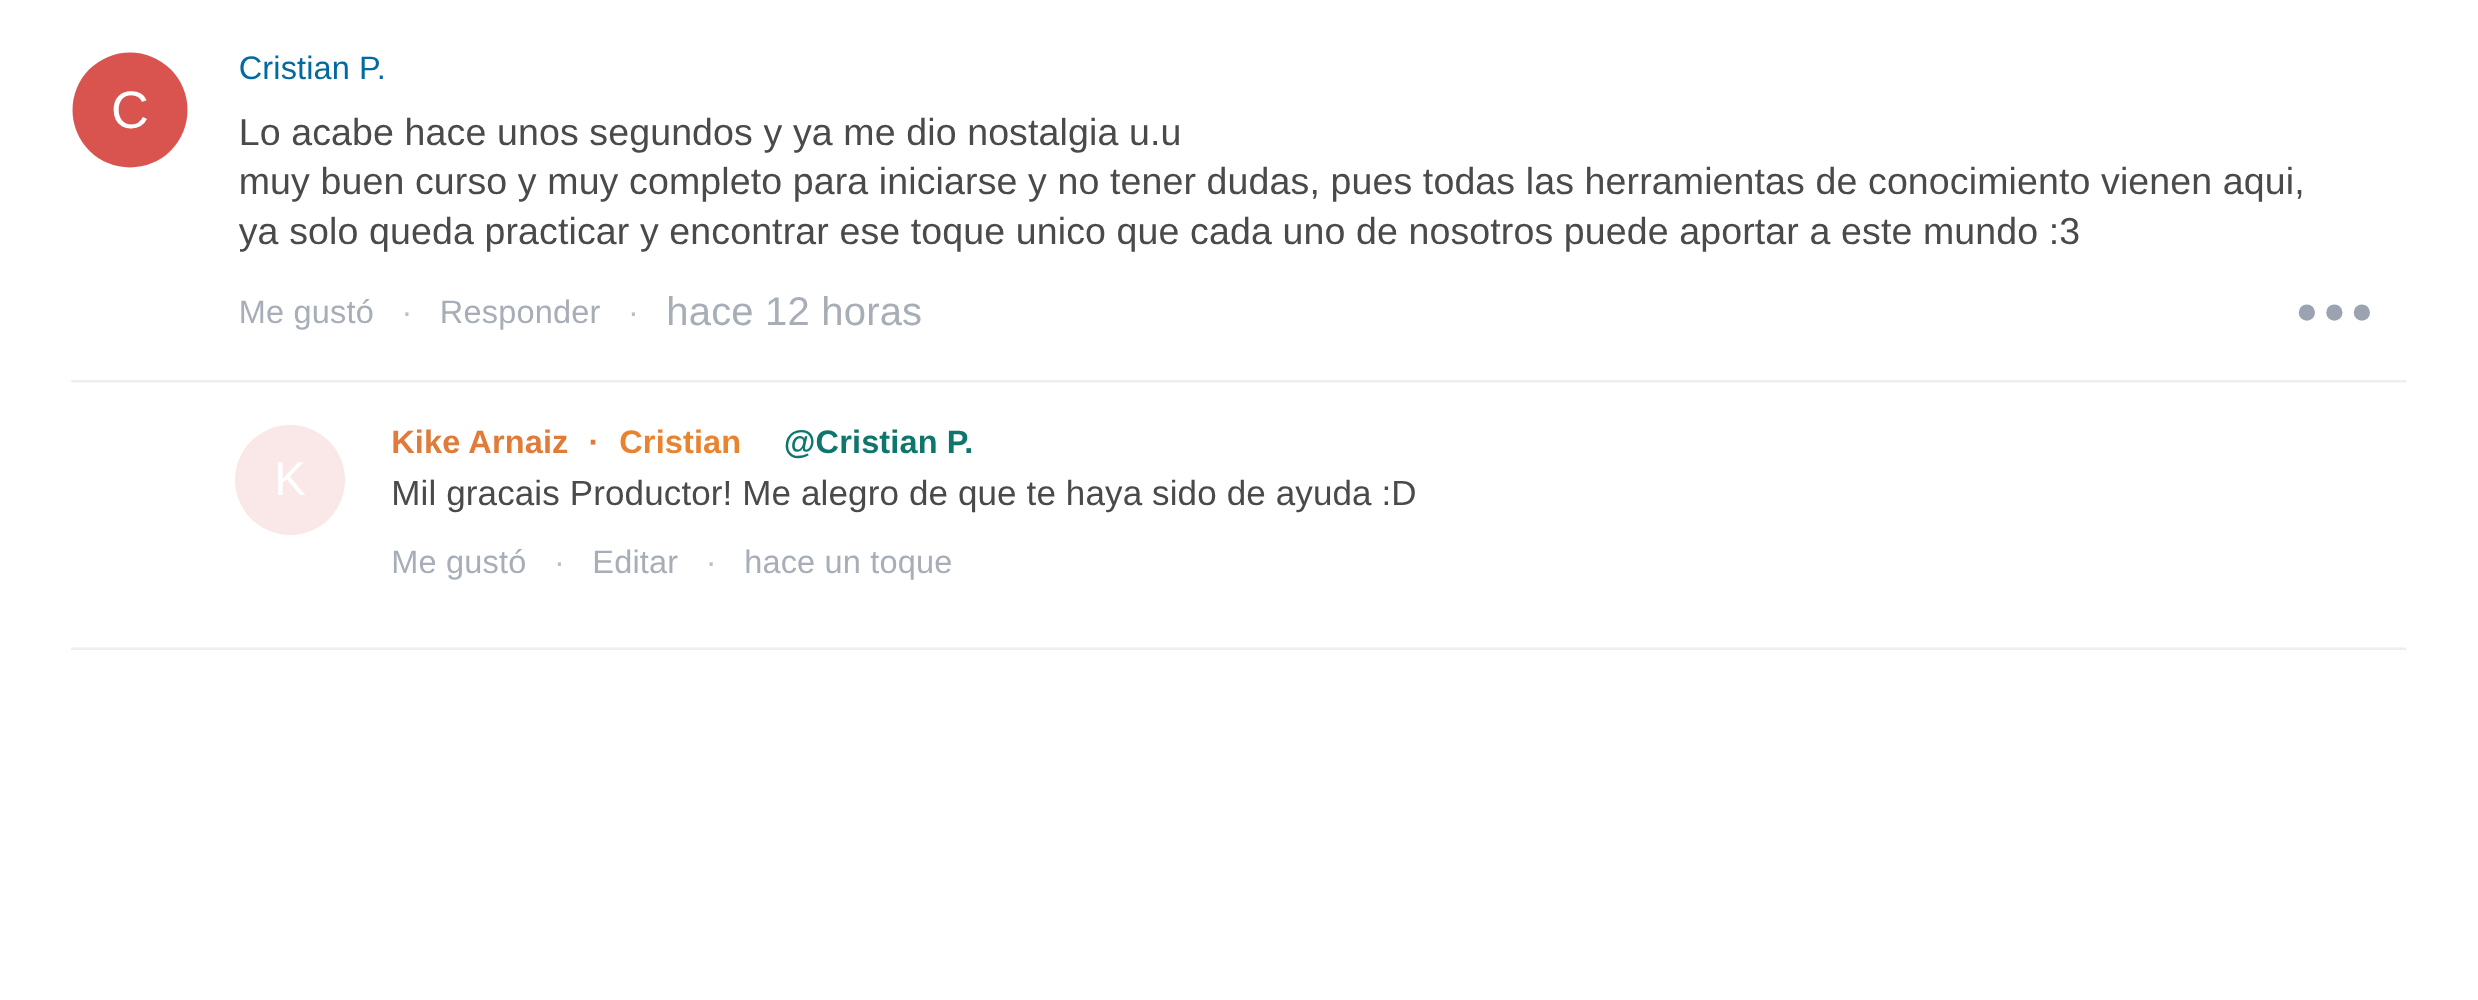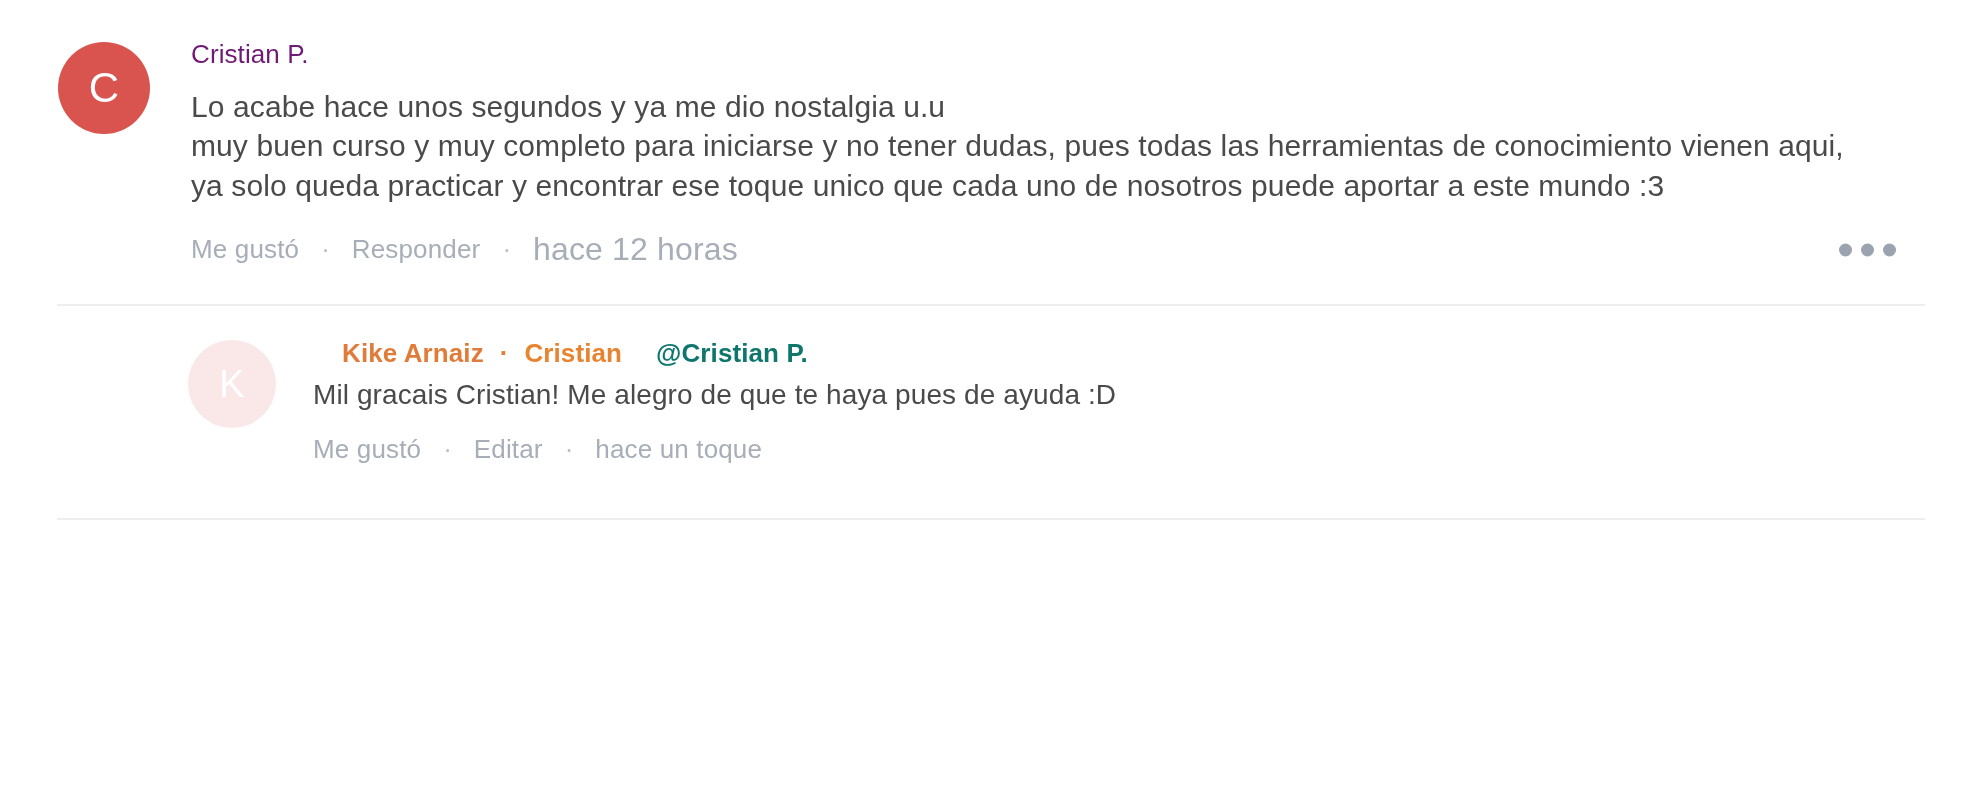--- a/index.html
+++ b/index.html
@@ -78,21 +78,21 @@
 
   .comment-body {
     flex: 1 1 auto;
     padding-left: 41px;
     padding-right: 60px;
     min-width: 0;
   }
 
   .author-name {
     font-size: 26px;
-    color: #701a75;
+    color: #0369a1;
     line-height: 1.25;
     margin-bottom: 16px;
     letter-spacing: 0.1px;
   }
 
   .comment-text {
     font-size: 30px;
     color: #4a4a4a;
     line-height: 1.32;
     letter-spacing: 0.1px;
@@ -169,21 +169,20 @@
     flex: 1 1 auto;
     padding-left: 37px;
     padding-right: 60px;
     min-width: 0;
   }
 
   .reply-header {
     display: flex;
     align-items: baseline;
     margin-bottom: 7px;
-    margin-left: 29px;
   }
 
   .reply-author {
     font-size: 26px;
     font-weight: bold;
     color: #e07b39;
     letter-spacing: 0.1px;
     cursor: pointer;
   }
 
@@ -307,21 +306,21 @@
 
       <div class="reply-body">
 
         <div class="reply-header">
           <span class="reply-author">Kike Arnaiz</span>
           <span class="reply-sep">·</span>
           <span class="reply-badge">Cristian</span>
           <span class="reply-mention">@Cristian P.</span>
         </div>
 
-        <div class="reply-text">Mil gracais Cristian! Me alegro de que te haya pues de ayuda :D</div>
+        <div class="reply-text">Mil gracais Productor! Me alegro de que te haya sido de ayuda :D</div>
 
         <div class="reply-meta-row">
           <span class="meta-link">Me gustó</span>
           <span class="meta-sep">·</span>
           <span class="meta-link">Editar</span>
           <span class="meta-sep">·</span>
           <span class="meta-time">hace un toque</span>
         </div>
 
       </div>

